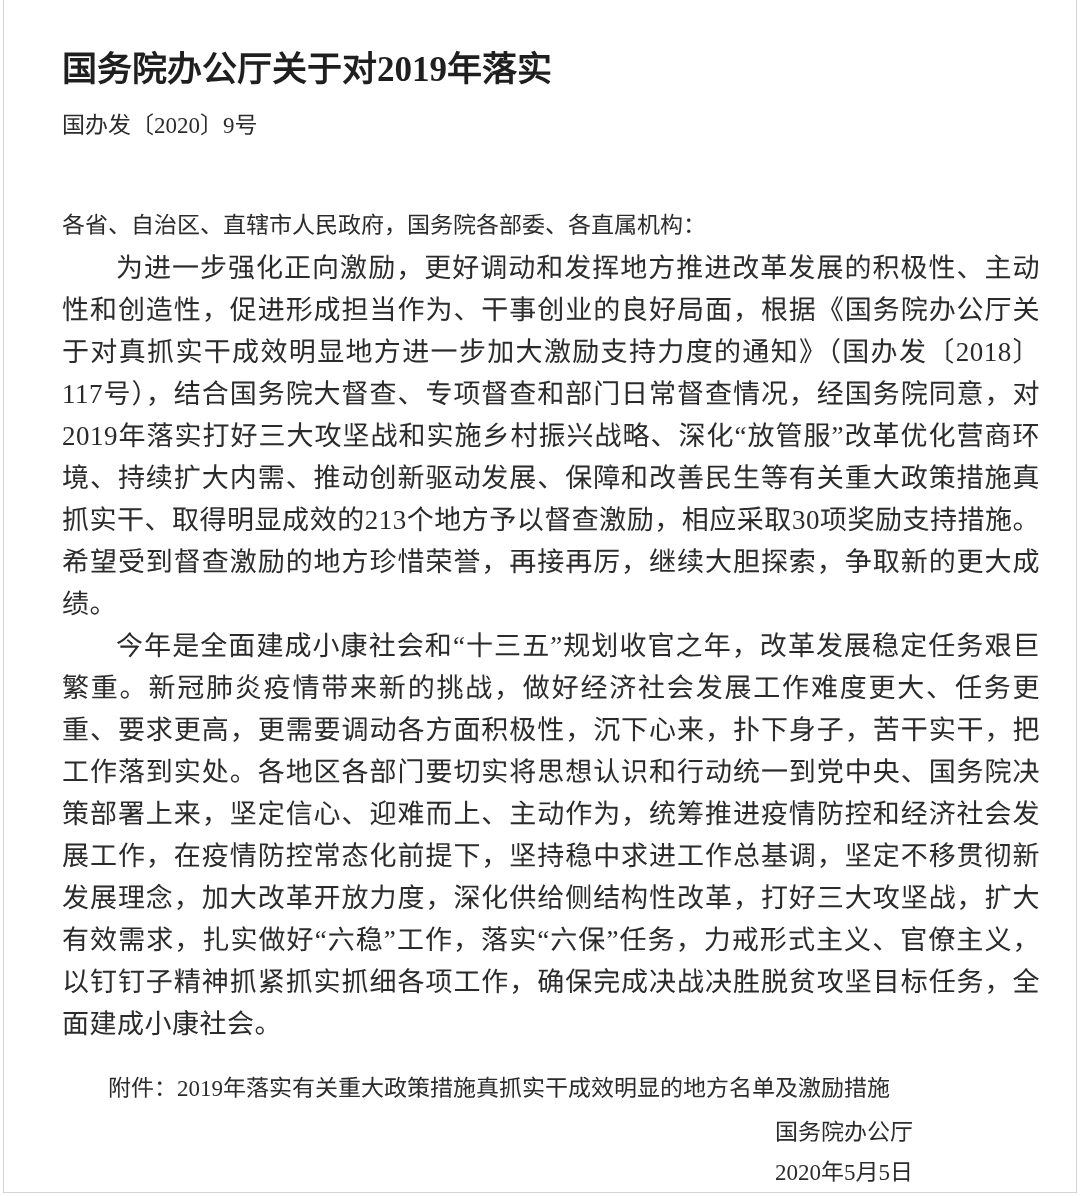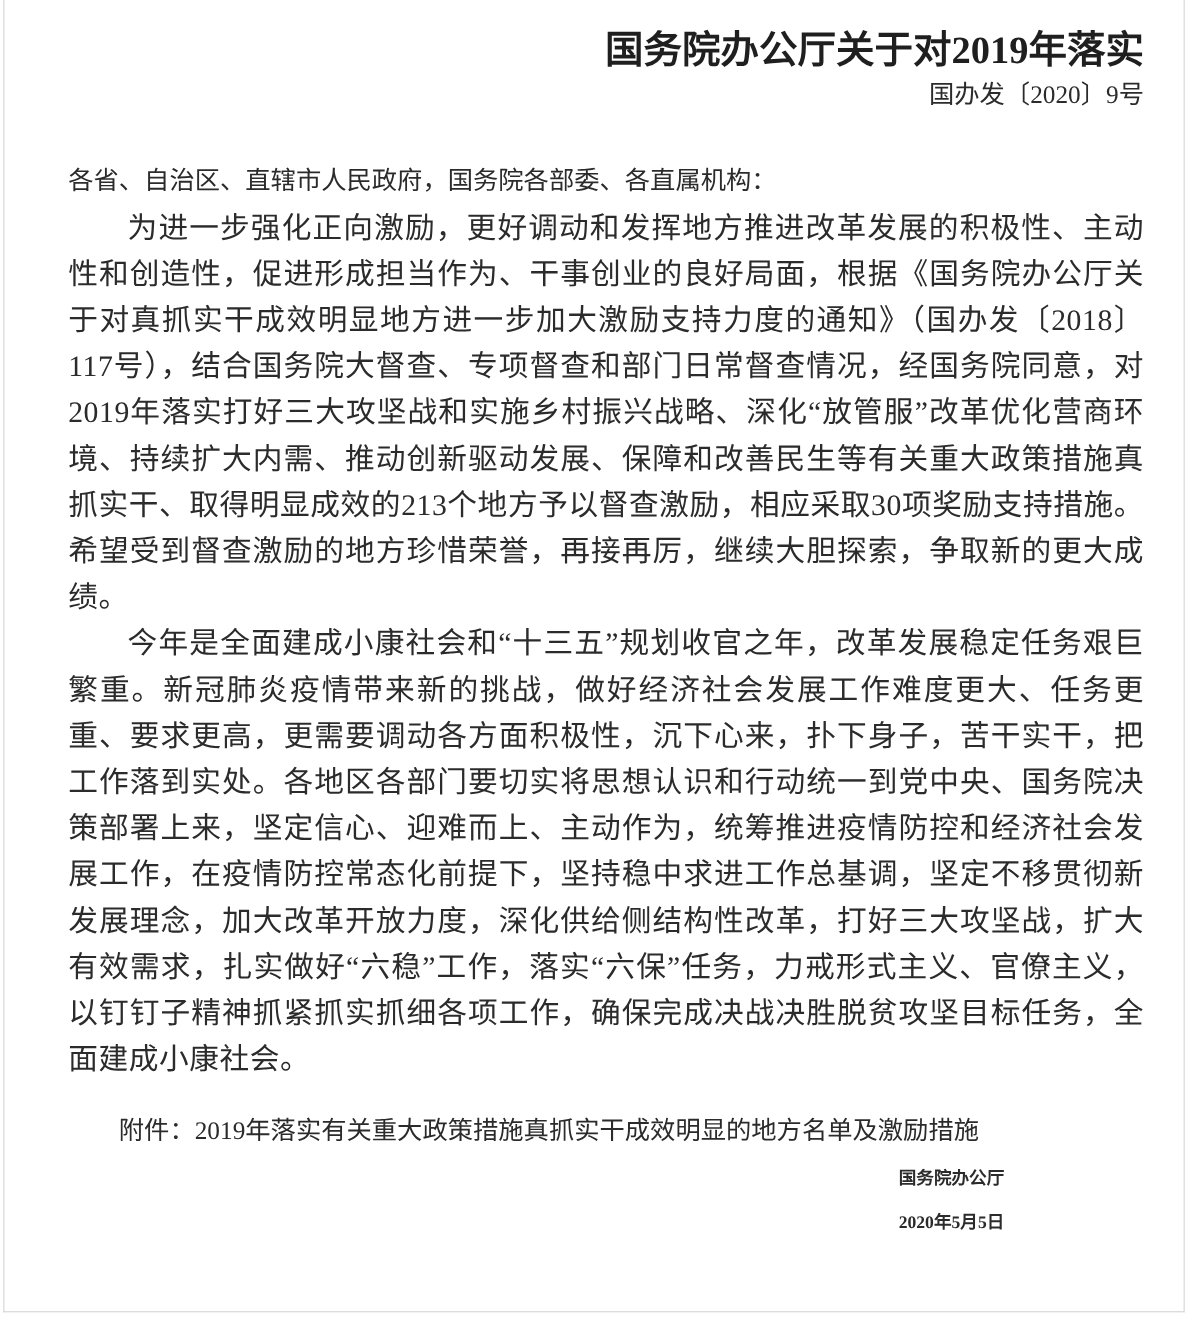--- a/index.html
+++ b/index.html
@@ -26,36 +26,36 @@
     border-left: 1px solid #d5d5d5;
     border-right: 1px solid #d5d5d5;
     border-bottom: 1px solid #d5d5d5;
     pointer-events: none;
   }
   .content {
     position: relative;
     padding: 0 40px 0 62px;
   }
   .title {
-    padding-top: 24px;
-    text-align: right;
+    padding-top: 48px;
+    text-align: left;
     font-weight: 700;
     color: #1f1f1f;
     font-size: 35px;
     line-height: 44px;
   }
   .doc-number {
-    margin-top: 4px;
-    text-align: right;
+    margin-top: 19px;
+    text-align: left;
     font-size: 23px;
     line-height: 30px;
     color: #2b2b2b;
   }
   .salutation {
-    margin-top: 42px;
+    margin-top: 64px;
     font-size: 23px;
     line-height: 42px;
   }
   .body-para {
     margin: 0;
     font-size: 27px;
     line-height: 42px;
     text-align: justify;
     text-indent: 2em;
     letter-spacing: 0.5px;
@@ -63,23 +63,22 @@
   .attachment {
     margin-top: 24px;
     font-size: 23px;
     line-height: 40px;
     text-indent: 2em;
   }
   .signature-block {
     width: max-content;
     margin: 4px 127px 0 auto;
     text-align: center;
-    font-size: 16px;
+    font-size: 23px;
     line-height: 40px;
-    font-weight: bold;
   }
 </style>
 </head>
 <body>
 
 <div class="page">
   <div class="frame"></div>
   <div class="content">
 
     <div class="title">

